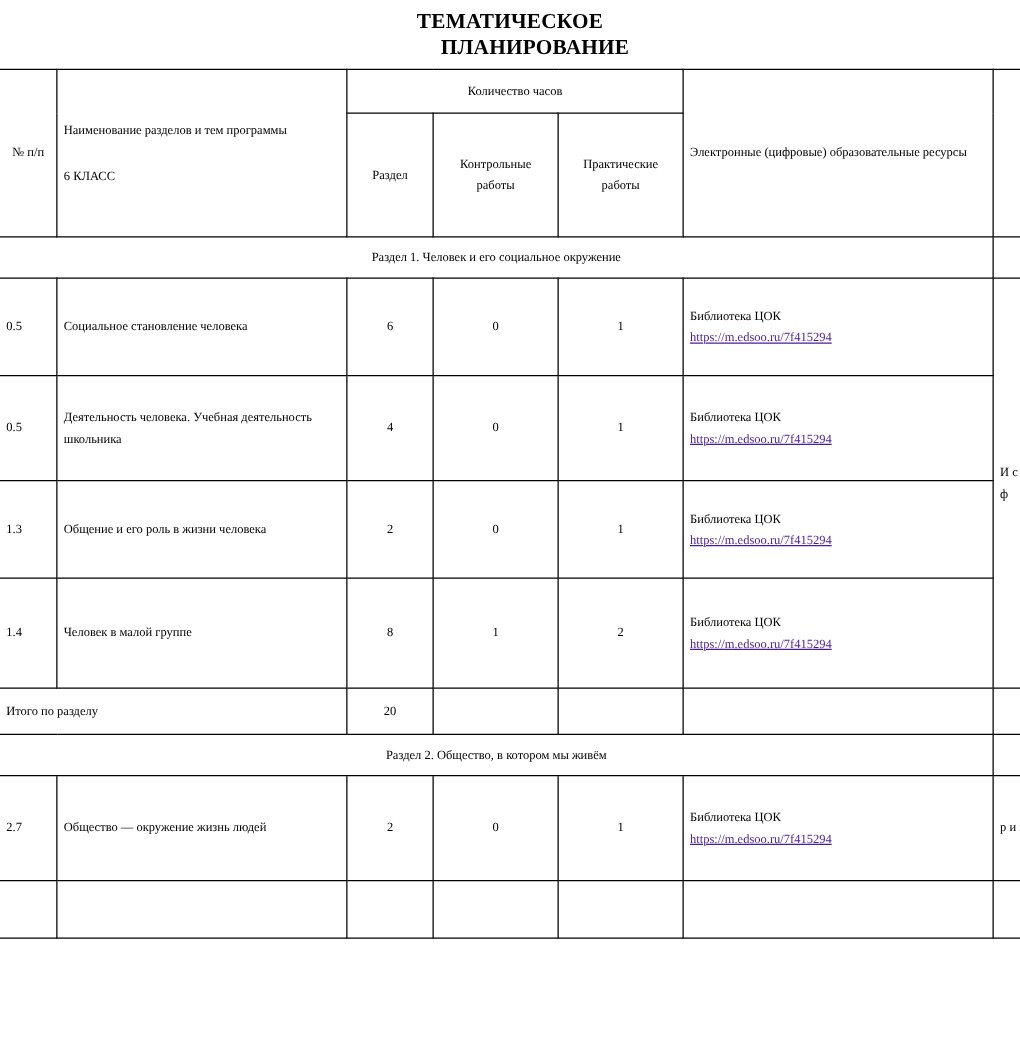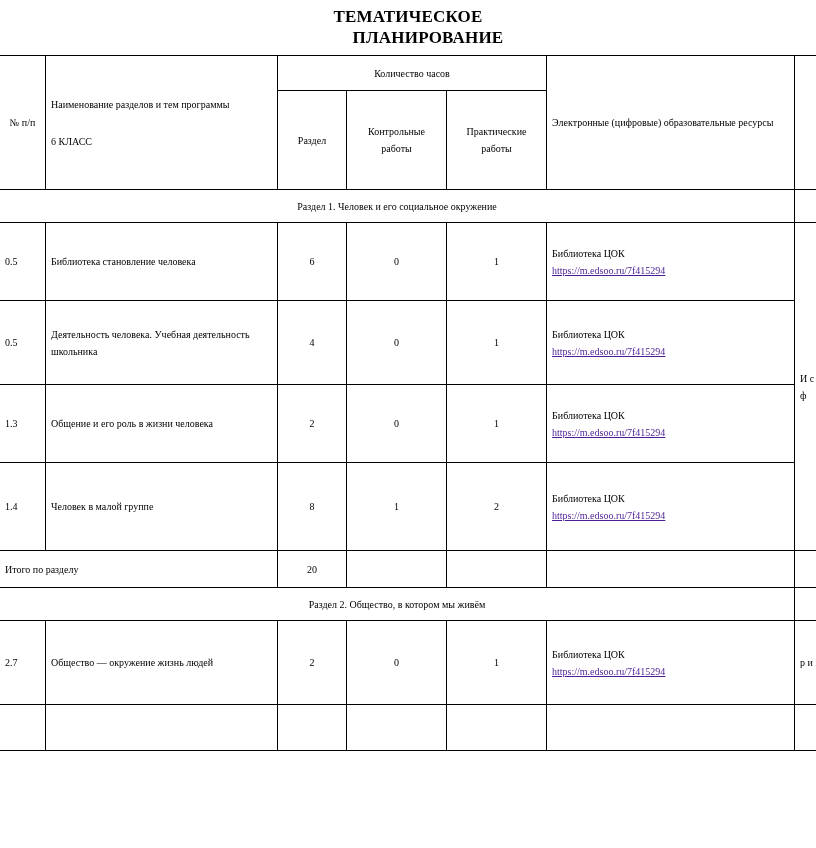--- a/index.html
+++ b/index.html
@@ -184,21 +184,21 @@
     </thead>
     <tbody>
 
       <tr>
         <td colspan="6" class="section-row">Раздел 1. Человек и его социальное окружение</td>
         <td class="cell-extra"></td>
       </tr>
 
       <tr class="row-tall">
         <td class="cell-num">0.5</td>
-        <td class="cell-name">Библиотека становление человека</td>
+        <td class="cell-name">Социальное становление человека</td>
         <td class="cell-center">6</td>
         <td class="cell-center">0</td>
         <td class="cell-center">1</td>
         <td class="cell-res">
           <span class="res-title">Библиотека ЦОК</span>
           <span class="link">https://m.edsoo.ru/7f415294</span>
         </td>
         <td class="cell-extra" rowspan="4">И с п о л ь з о в а н и е   э л е к т р о н н ы х   ( ц и ф</td>
       </tr>
 

